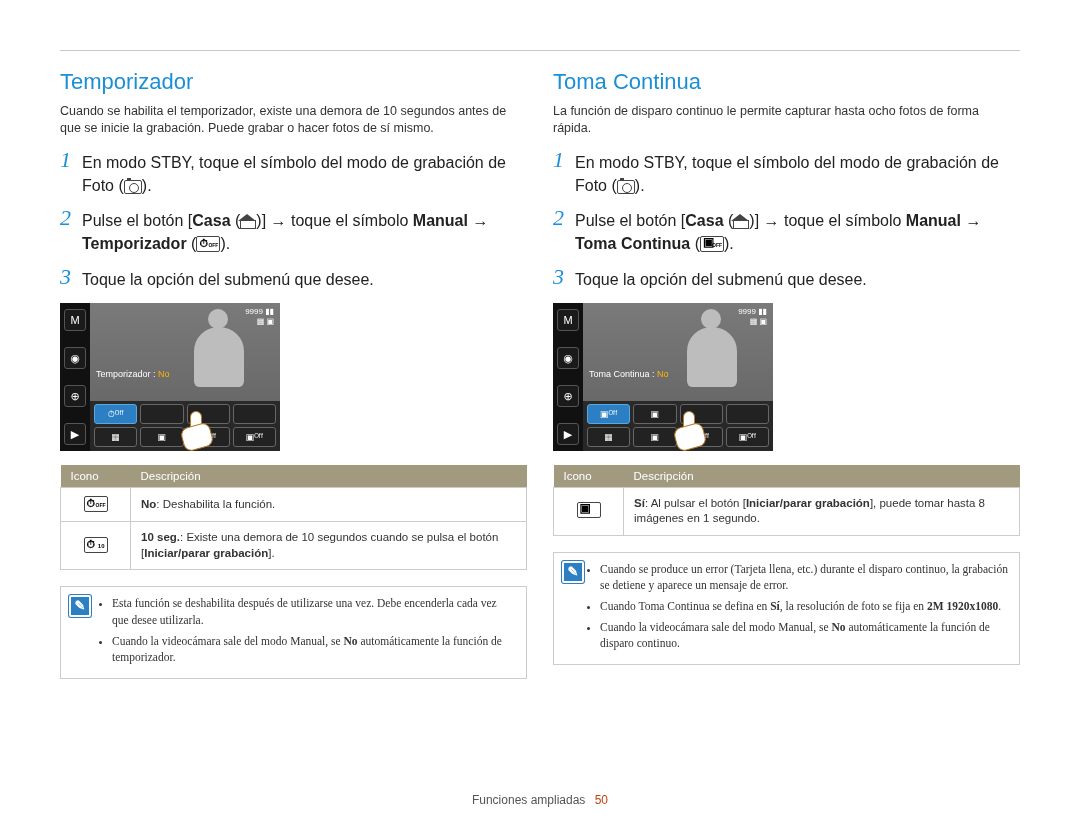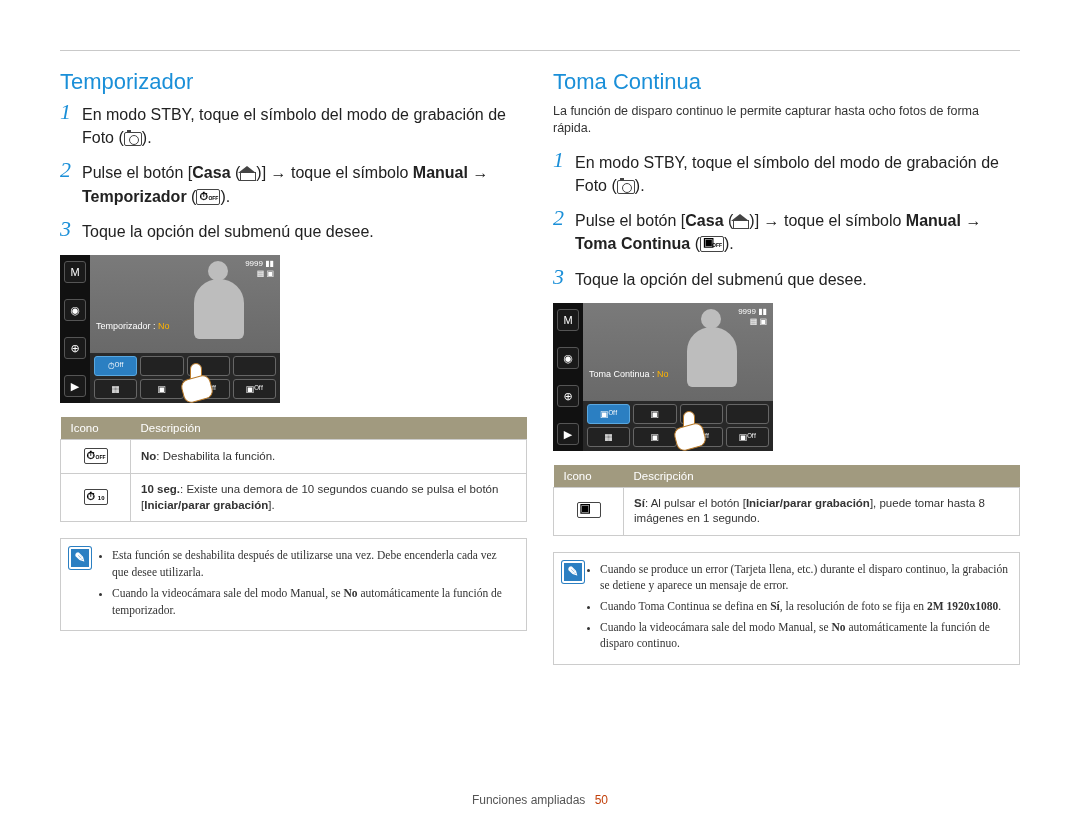--- a/index.html
+++ b/index.html
@@ -127,20 +127,21 @@
 </head>
 <body>
 
 <div class="page">
   <div class="rule"></div>
 
   <div class="cols">
 
     <div class="col">
       <h2 class="section-title">Temporizador</h2>
+      <p class="intro">Cuando se habilita el temporizador, existe una demora de 10 segundos antes de que se inicie la grabación. Puede grabar o hacer fotos de sí mismo.</p>
 
       <ol class="steps">
         <li>
           <span class="stepnum">1</span>
           <span class="stepbody">
             <span>En modo STBY, toque el símbolo del modo de grabación de Foto (</span><span class="icon-inline icon-camera"></span><span>).</span>
           </span>
         </li>
         <li>
           <span class="stepnum">2</span>

